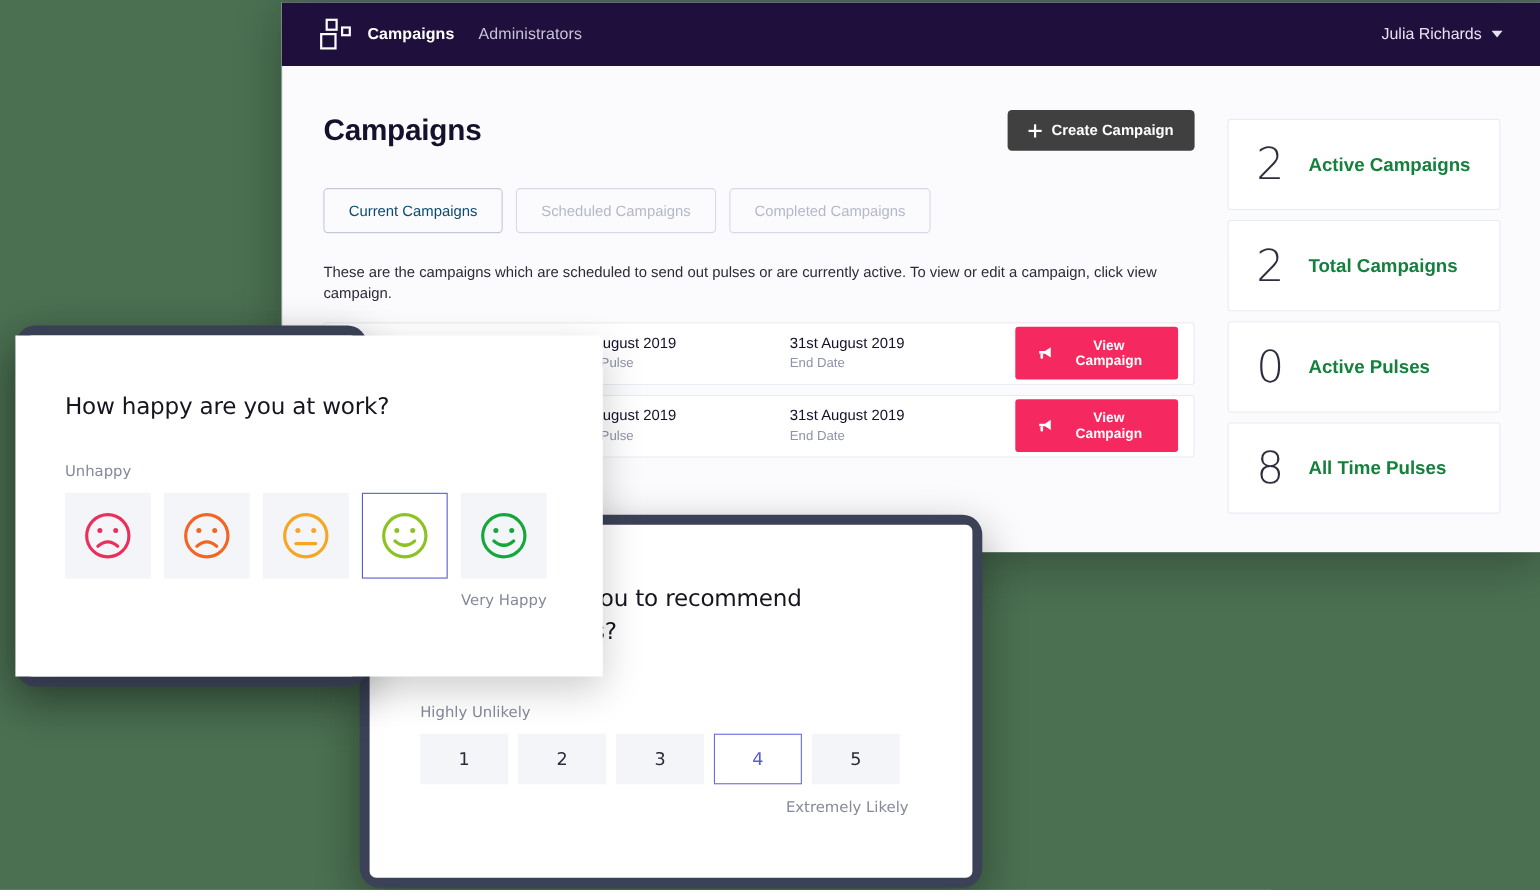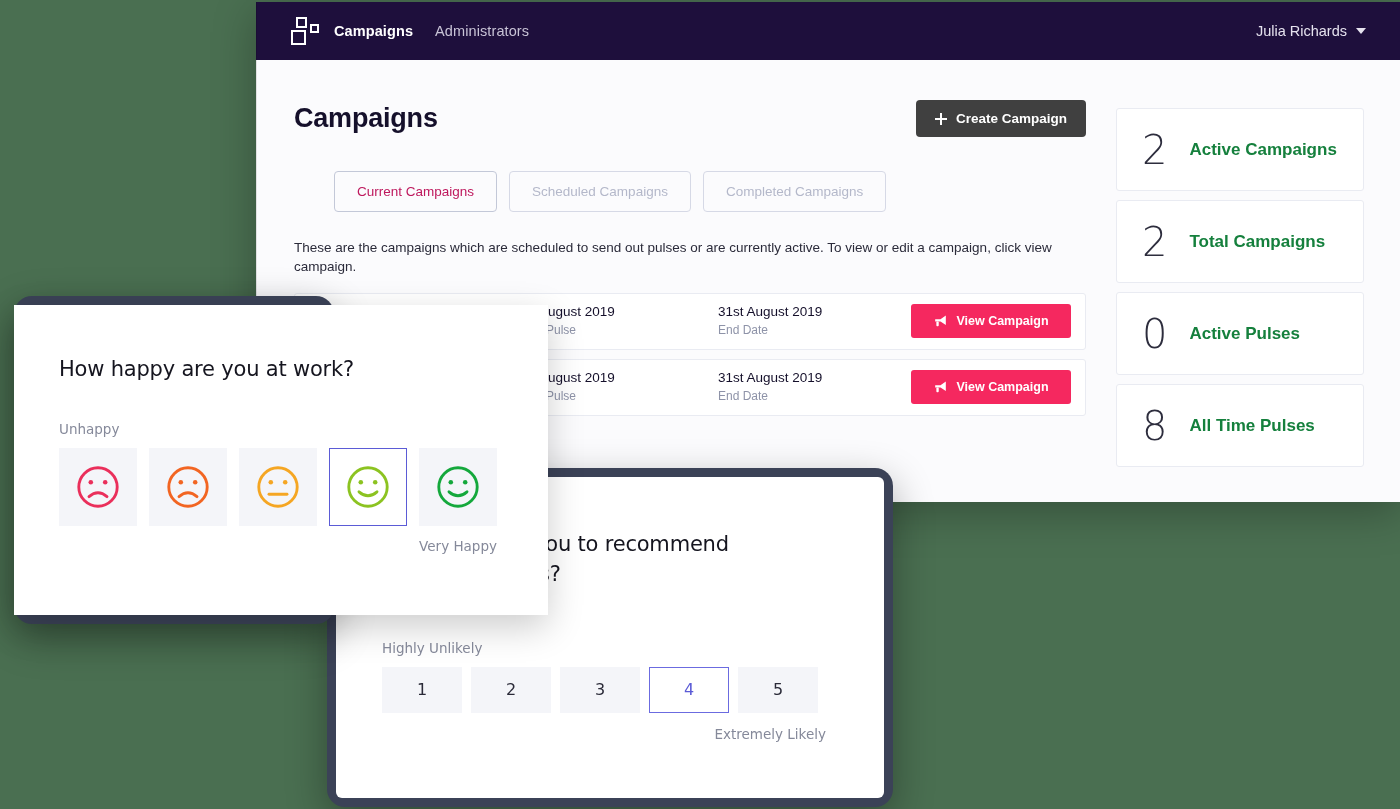--- a/index.html
+++ b/index.html
@@ -131,21 +131,21 @@
     border: 1px solid #d6d9e6;
     border-radius: 4px;
     padding: 12px 22px;
     font-size: 13.5px;
     color: #b4b8ca;
     background: transparent;
     cursor: pointer;
     font-family: inherit;
     white-space: nowrap;
   }
-  .tab.active { color: #be185d; border-color: #c3c8d8; margin-left: 40px; }
+  .tab.active { color: #0c4a6e; border-color: #c3c8d8; }
 
   .blurb {
     font-size: 13.5px;
     color: #2b2b3a;
     margin-bottom: 16px;
     line-height: 1.4;
   }
 
   .camp-row {
     background: #fff;
@@ -182,21 +182,21 @@
     border: none;
     border-radius: 3px;
     font-size: 12.5px;
     font-weight: bold;
     padding: 10px 20px;
     display: inline-flex;
     align-items: center;
     gap: 8px;
     cursor: pointer;
     font-family: inherit;
-    width: 160px;
+    width: 148px;
     justify-content: center;
   }
 
   
   .stat-card {
     background: #fff;
     border: 1px solid #e9ebf2;
     border-radius: 3px;
     height: 83px;
     display: flex;

